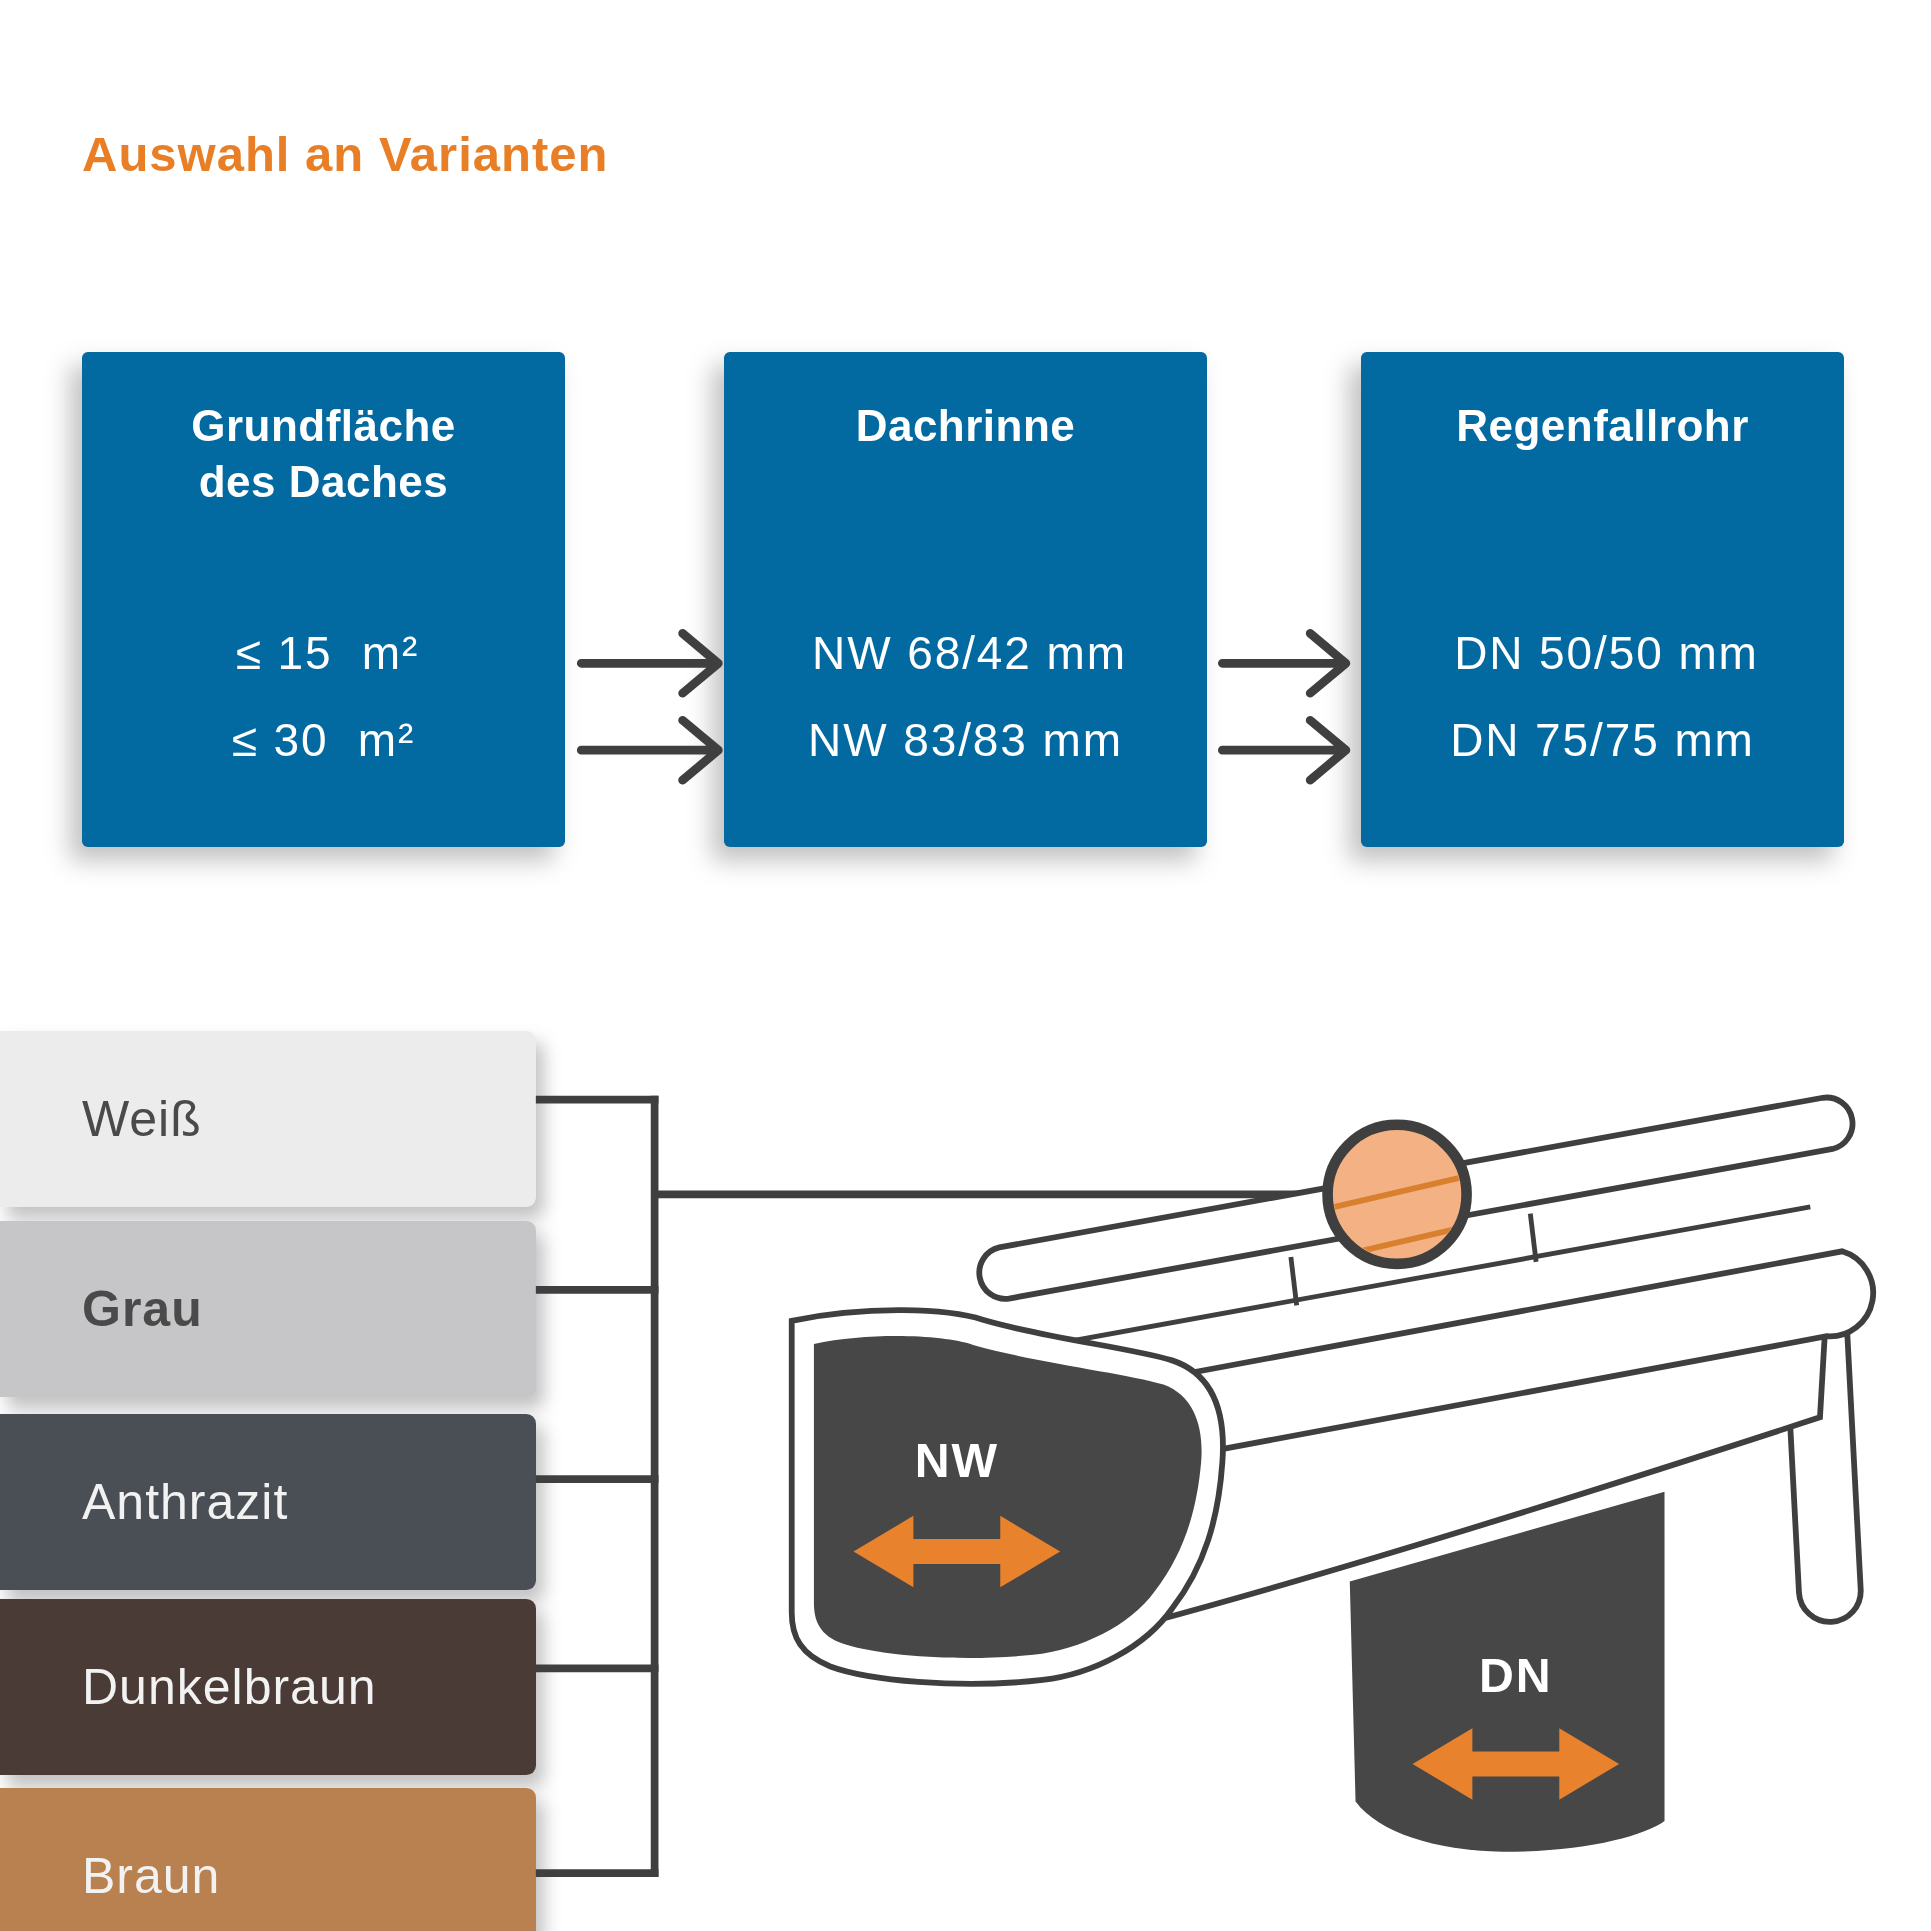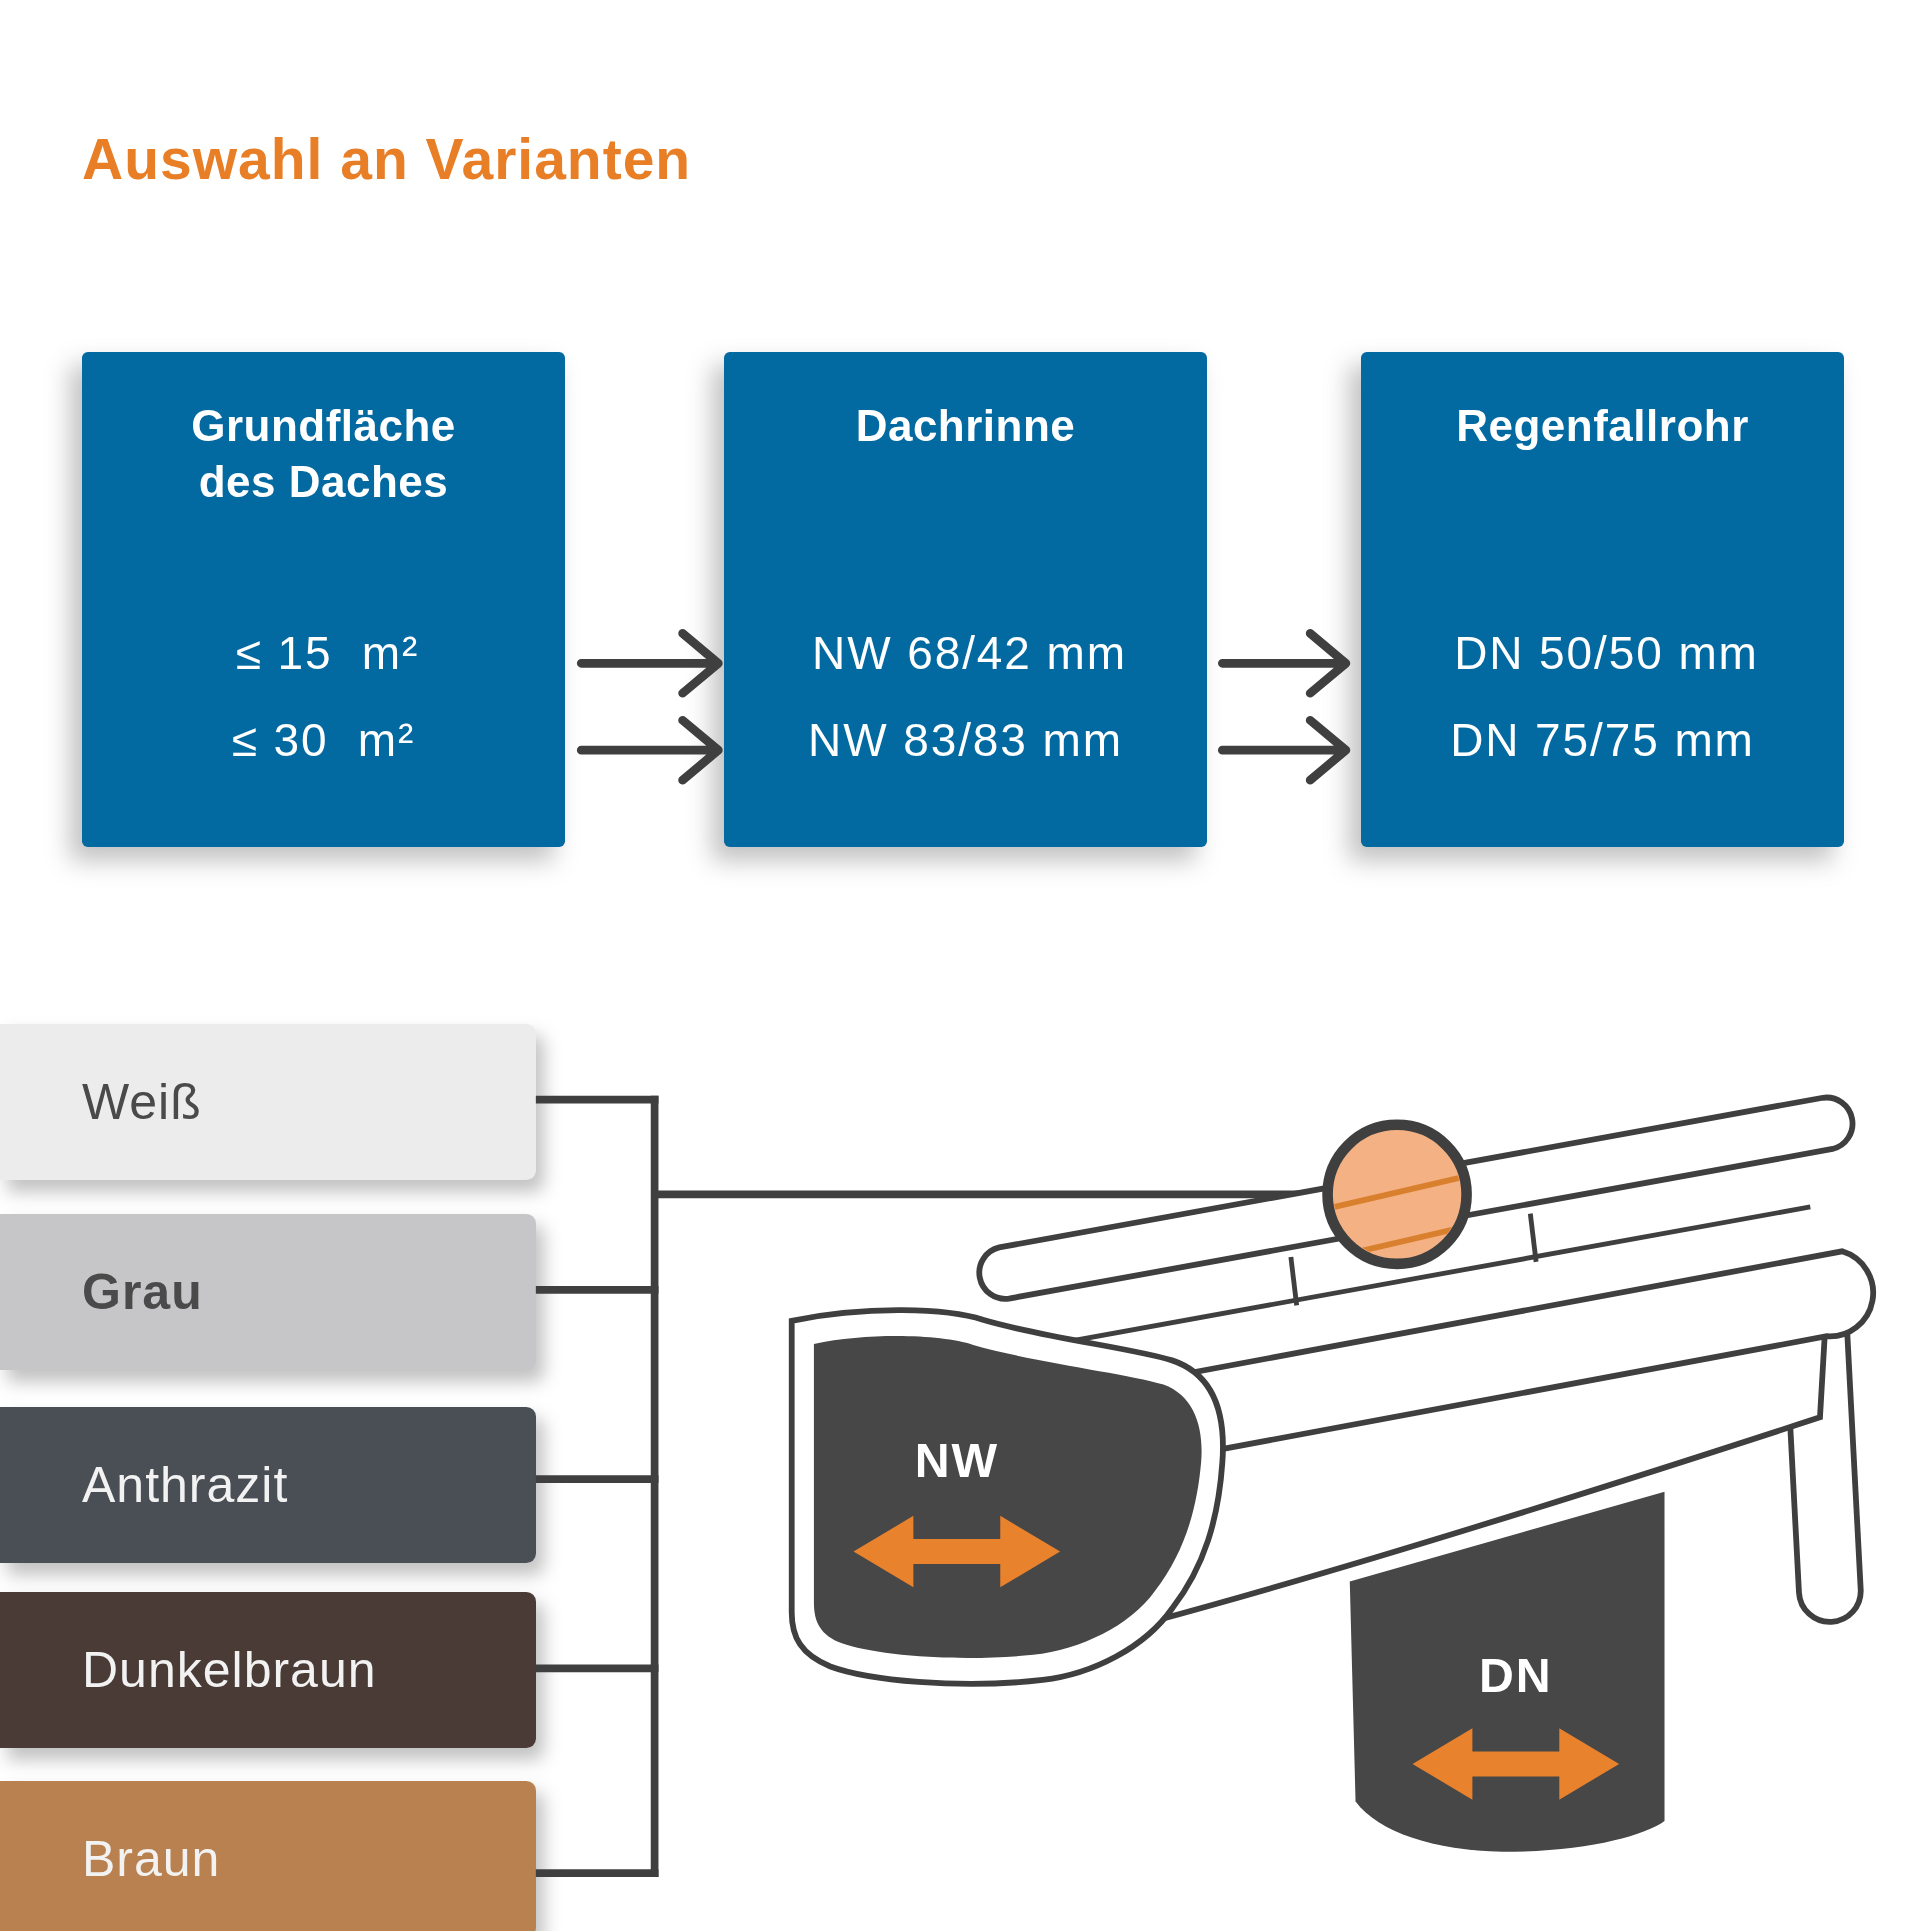--- a/index.html
+++ b/index.html
@@ -2,21 +2,21 @@
 <html><head>
 <meta charset="utf-8">
 <style>
   html,body{margin:0;padding:0;}
   body{
     width:1931px;height:1931px;position:relative;overflow:hidden;
     background:#ffffff;font-family:"Liberation Sans",sans-serif;
   }
   .page-title{
     position:absolute;left:82px;top:126px;
-    font-size:57px;font-weight:bold;letter-spacing:1px;color:#E87E26;
+    font-size:49px;font-weight:bold;letter-spacing:1px;color:#E87E26;
     white-space:nowrap;
   }
   .flow-box{
     position:absolute;top:352px;width:483px;height:495px;
     background:#0369a1;border-radius:5.8px;color:#ffffff;text-align:center;
     box-shadow:-11.6px 13.5px 25px rgba(120,120,120,0.45);
   }
   .flow-box.b1{left:82px;}
   .flow-box.b2{left:724px;}
   .flow-box.b3{left:1361px;}
@@ -24,25 +24,26 @@
     max-width:328px;margin:46px auto 0 auto;
     font-size:44px;font-weight:bold;line-height:1.28;letter-spacing:0.5px;
   }
   .flow-value{
     position:absolute;left:0;right:0;text-align:center;
     font-size:46px;font-weight:400;letter-spacing:1.9px;white-space:pre;
   }
   .flow-value.v1{top:274px;padding-left:8px;}
   .flow-value.v2{top:361px;}
   .swatch{
-    position:absolute;left:0;width:536px;height:156px;
+    position:absolute;left:0;width:536px;height:176px;
     border-radius:0 9.7px 9.7px 0;box-sizing:border-box;
     display:flex;align-items:center;padding-left:82px;
     font-size:50px;letter-spacing:1px;
     box-shadow:7.7px 11.6px 17.4px rgba(120,120,120,0.45);
+    margin-top:7px;
   }
   .swatch.s0{top:1024px;}
   .swatch.s1{top:1214px;}
   .swatch.s2{top:1407px;}
   .swatch.s3{top:1592px;}
   .swatch.s4{top:1781px;}
   svg.overlay{
     position:absolute;left:0;top:0;width:1931px;height:1931px;
     pointer-events:none;
   }

